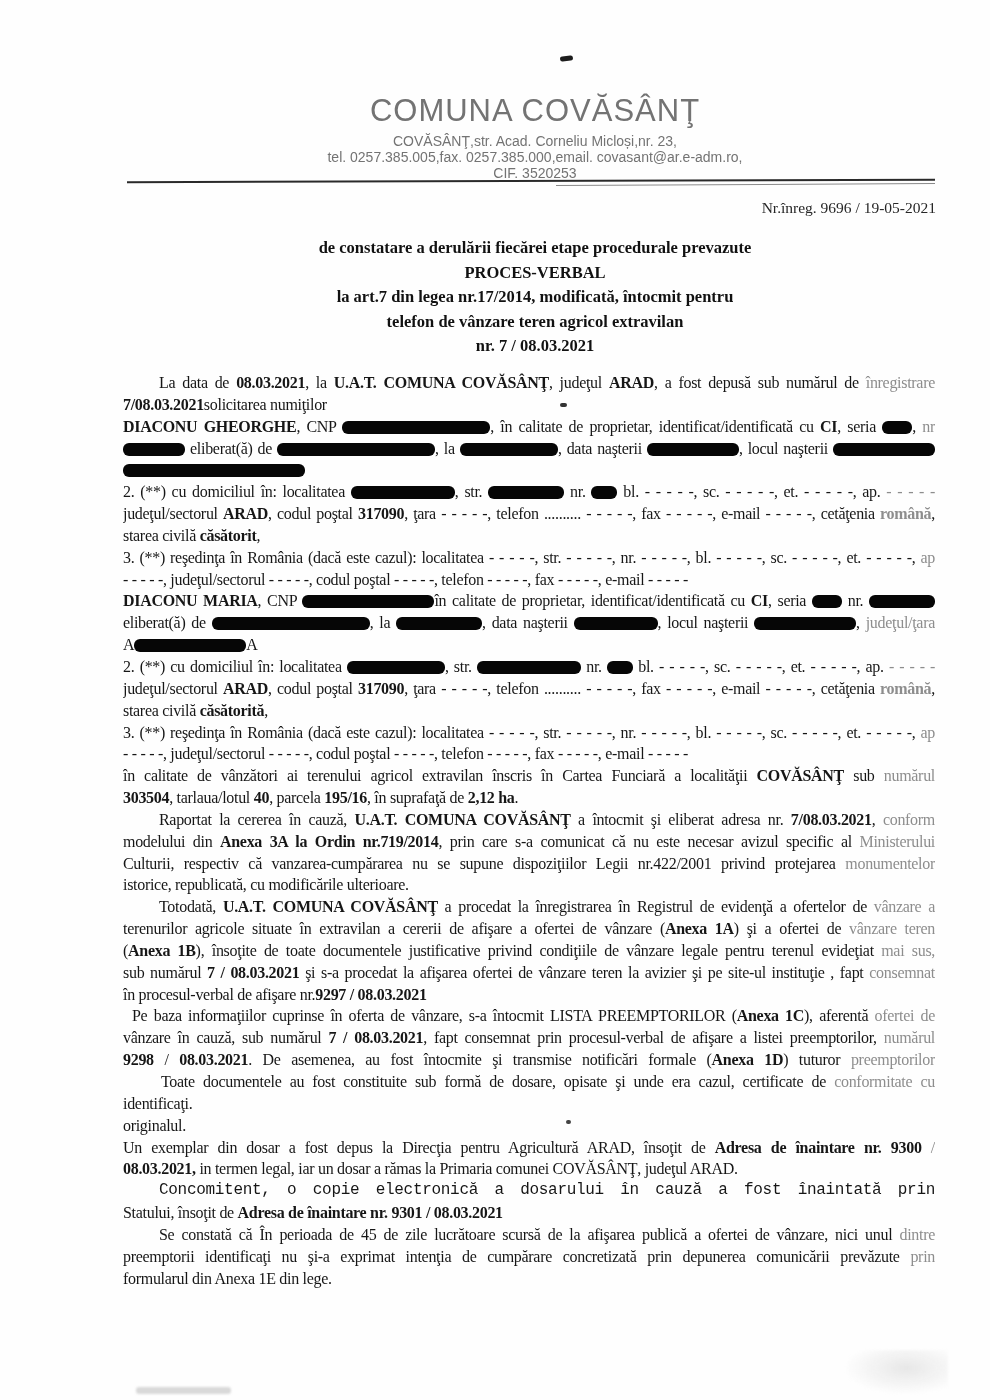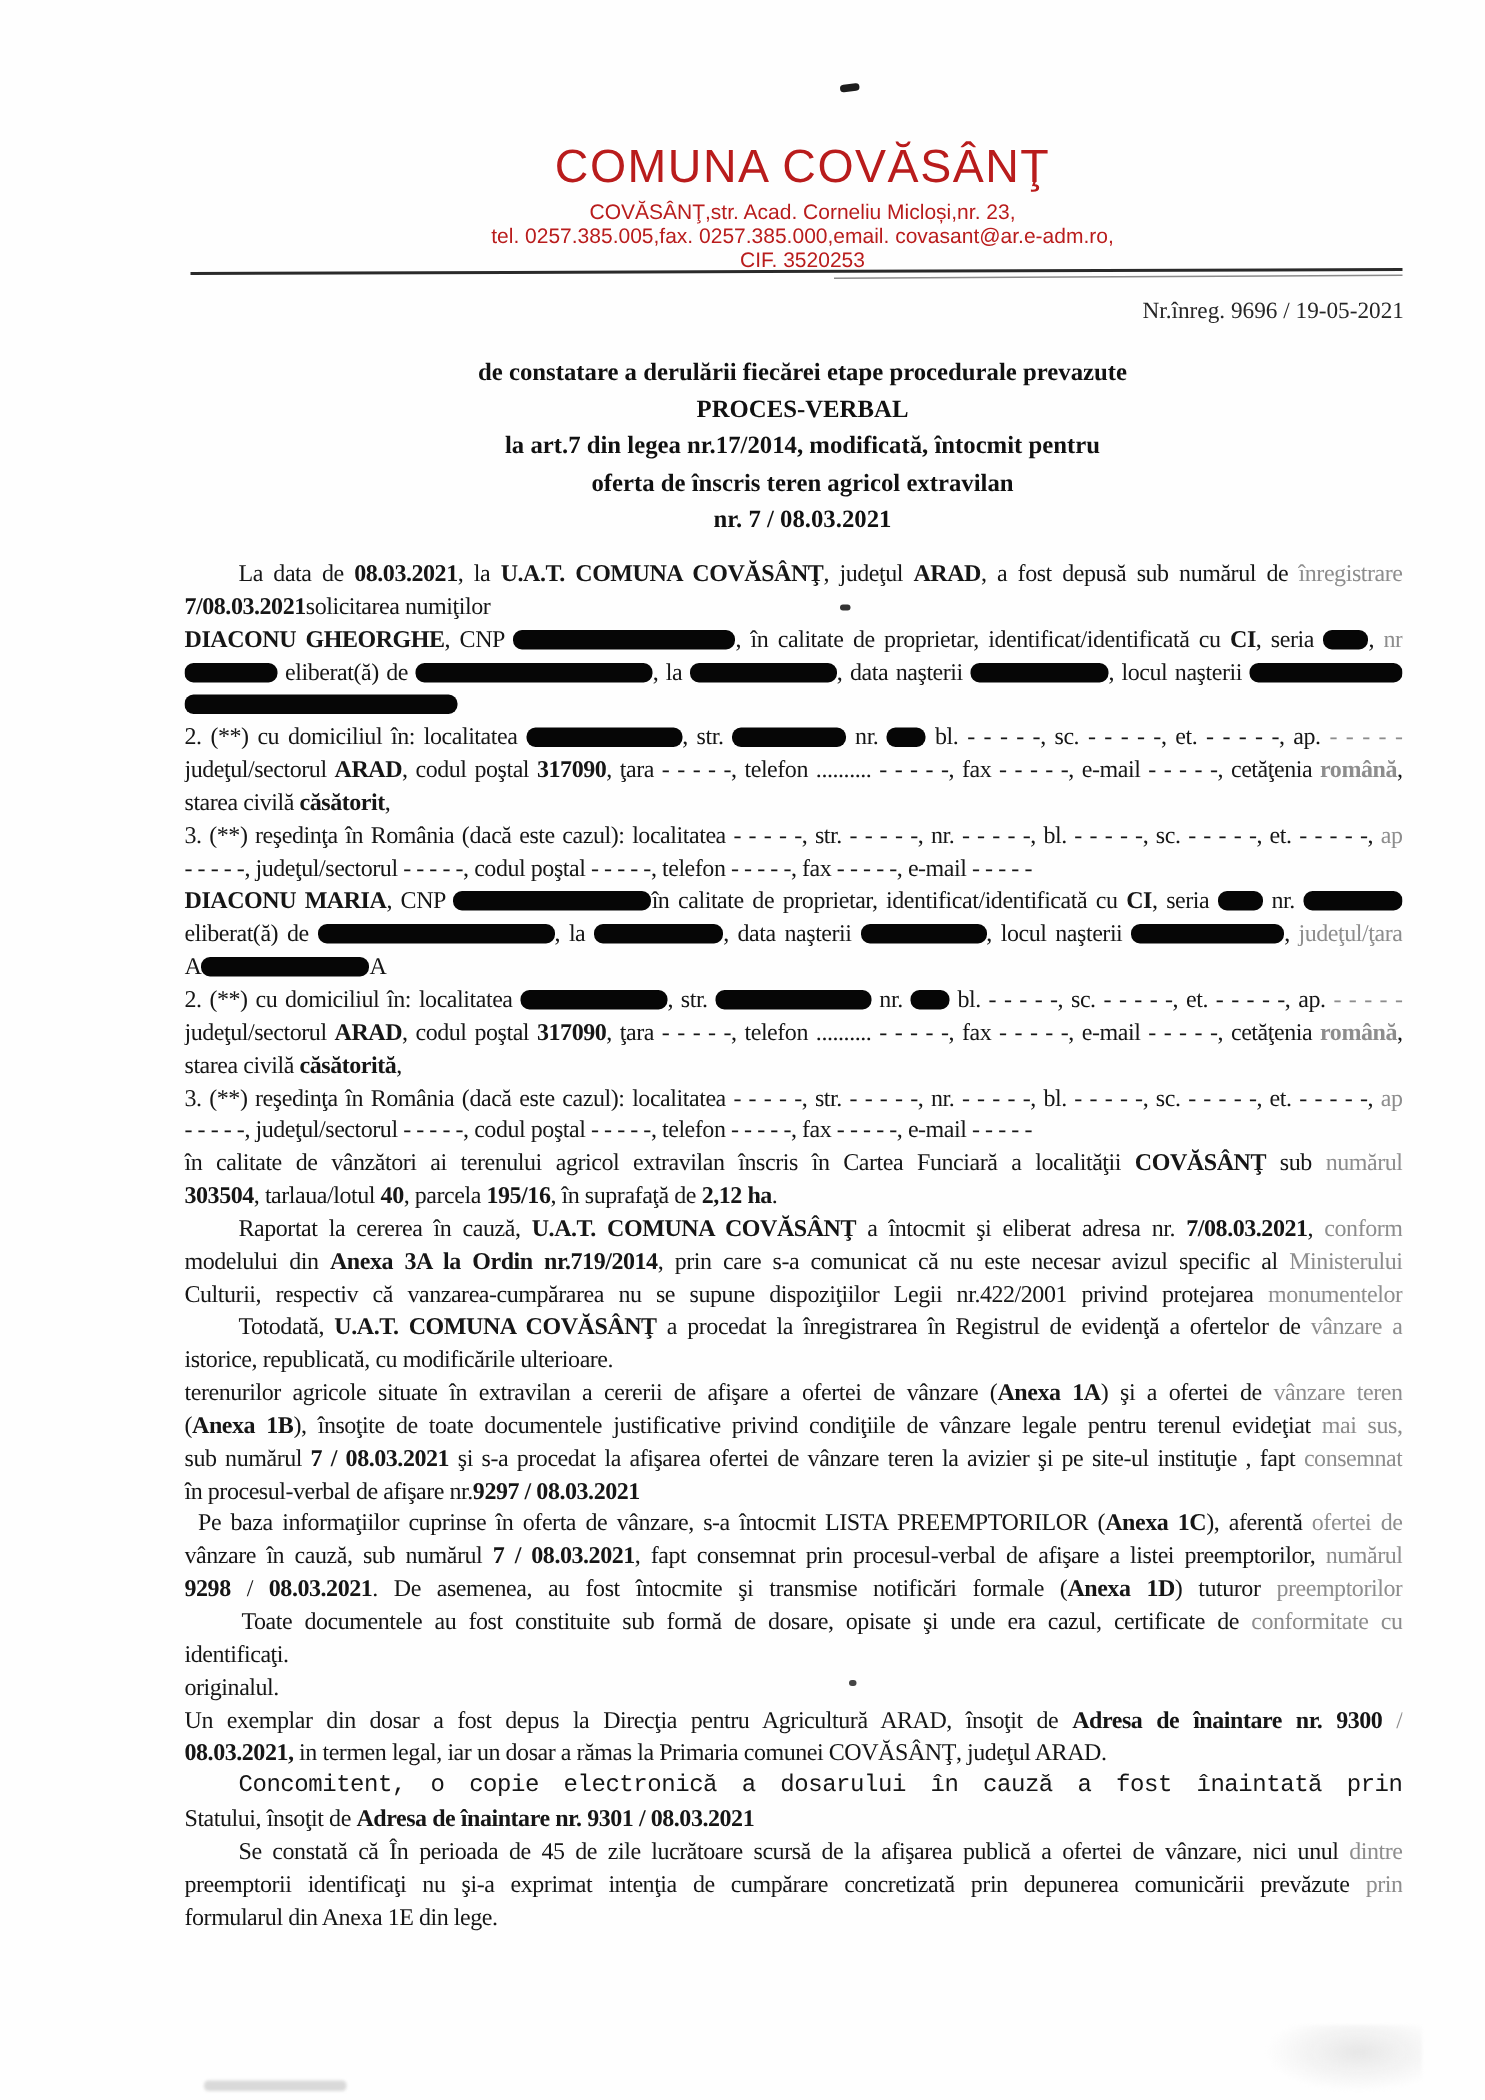--- a/index.html
+++ b/index.html
@@ -1,20 +1,20 @@
 <!DOCTYPE html>
 <html><head>
 <meta charset="utf-8">
 <style>
   html,body{margin:0;padding:0;background:#ffffff;}
   .page{position:relative;width:990px;height:1400px;background:#fefefe;overflow:hidden;
         font-family:"Liberation Serif", serif;color:#161616;}
   
   .letterhead{position:absolute;top:94px;left:130px;width:810px;text-align:center;
-              font-family:"Liberation Sans", sans-serif;color:#b91c1c;}
+              font-family:"Liberation Sans", sans-serif;color:#737373;}
   .org{font-size:31px;line-height:34px;letter-spacing:1px;font-weight:400;}
   .lh-line{font-size:14px;line-height:16px;}
   .lh-first{margin-top:5px;}
   .rule{position:absolute;top:180px;left:127px;width:808px;border-top:2px solid #2a2a2a;
         transform:rotate(-0.18deg);}
   .rule2{position:absolute;top:184px;left:556px;width:379px;border-top:1px solid #8a8a8a;
         transform:rotate(-0.3deg);}
   
   .regnum{position:absolute;top:199px;left:0;width:936px;text-align:right;font-size:15.5px;color:#262626;}
   
@@ -53,21 +53,21 @@
   </div>
   <div class="rule"></div>
   <div class="rule2"></div>
 
   <div class="regnum">Nr.înreg. 9696 / 19-05-2021</div>
 
   <div class="title">
     <div>de constatare a derulării fiecărei etape procedurale prevazute</div>
     <div>PROCES-VERBAL</div>
     <div>la art.7 din legea nr.17/2014, modificată, întocmit pentru</div>
-    <div>oferta de înscris teren agricol extravilan</div>
+    <div>telefon de vânzare teren agricol extravilan</div>
     <div>nr. 7 / 08.03.2021</div>
   </div>
 
   <div class="docbody">
       <div class="line just" style="text-indent: 36px;"><span>La data de </span><span class="b">08.03.2021</span><span>, la </span><span class="b">U.A.T. COMUNA COVĂSÂNŢ</span><span>, judeţul </span><span class="b">ARAD</span><span>, a fost depusă sub numărul de </span><span class="fade">înregistrare</span></div>
       <div class="line"><span class="b">7/08.03.2021</span><span>solicitarea numiţilor</span></div>
       <div class="line just"><span class="b">DIACONU GHEORGHE</span><span>, CNP </span><span class="redact" style="width: 148px;"></span><span>, în calitate de proprietar, identificat/identificată cu </span><span class="b">CI</span><span>, seria </span><span class="redact" style="width: 30px;"></span><span>, </span><span class="fade">nr</span></div>
       <div class="line just"><span class="redact" style="width: 62px;"></span><span> eliberat(ă) de </span><span class="redact" style="width: 158px;"></span><span>, la </span><span class="redact" style="width: 98px;"></span><span>, data naşterii </span><span class="redact" style="width: 92px;"></span><span>, locul naşterii </span><span class="redact" style="width: 102px;"></span><span> </span></div>
       <div class="line"><span class="redact" style="width: 182px;"></span></div>
       <div class="line just"><span>2. (**) cu domiciliul în: localitatea </span><span class="redact" style="width: 104px;"></span><span>, str. </span><span class="redact" style="width: 76px;"></span><span> nr. </span><span class="redact" style="width: 26px;"></span><span> bl. - - - - -, sc. - - - - -, et. - - - - -, ap. </span><span class="fade">- - - - -</span></div>
@@ -81,22 +81,22 @@
       <div class="line just"><span>2. (**) cu domiciliul în: localitatea </span><span class="redact" style="width: 98px;"></span><span>, str. </span><span class="redact" style="width: 104px;"></span><span> nr. </span><span class="redact" style="width: 26px;"></span><span> bl. - - - - -, sc. - - - - -, et. - - - - -, ap. </span><span class="fade">- - - - -</span></div>
       <div class="line just"><span>judeţul/sectorul </span><span class="b">ARAD</span><span>, codul poştal </span><span class="b">317090</span><span>, ţara - - - - -, telefon .......... - - - - -, fax - - - - -, e-mail - - - - -, cetăţenia </span><span class="b fade">română</span><span>,</span></div>
       <div class="line"><span>starea civilă </span><span class="b">căsătorită</span><span>,</span></div>
       <div class="line just"><span>3. (**) reşedinţa în România (dacă este cazul): localitatea - - - - -, str. - - - - -, nr. - - - - -, bl. - - - - -, sc. - - - - -, et. - - - - -, </span><span class="fade">ap</span></div>
       <div class="line"><span>- - - - -, judeţul/sectorul - - - - -, codul poştal - - - - -, telefon - - - - -, fax - - - - -, e-mail - - - - -</span></div>
       <div class="line just"><span>în calitate de vânzători ai terenului agricol extravilan înscris în Cartea Funciară a localităţii </span><span class="b">COVĂSÂNŢ</span><span> sub </span><span class="fade">numărul</span></div>
       <div class="line"><span class="b">303504</span><span>, tarlaua/lotul </span><span class="b">40</span><span>, parcela </span><span class="b">195/16</span><span>, în suprafaţă de </span><span class="b">2,12 ha</span><span>.</span></div>
       <div class="line just" style="text-indent: 36px;"><span>Raportat la cererea în cauză, </span><span class="b">U.A.T. COMUNA COVĂSÂNŢ</span><span> a întocmit şi eliberat adresa nr. </span><span class="b">7/08.03.2021</span><span>, </span><span class="fade">conform</span></div>
       <div class="line just"><span>modelului din </span><span class="b">Anexa 3A la Ordin nr.719/2014</span><span>, prin care s-a comunicat că nu este necesar avizul specific al </span><span class="fade">Ministerului</span></div>
       <div class="line just"><span>Culturii, respectiv că vanzarea-cumpărarea nu se supune dispoziţiilor Legii nr.422/2001 privind protejarea </span><span class="fade">monumentelor</span></div>
+      <div class="line"><span>istorice, republicată, cu modificările ulterioare.</span></div>
       <div class="line just" style="text-indent: 36px;"><span>Totodată, </span><span class="b">U.A.T. COMUNA COVĂSÂNŢ</span><span> a procedat la înregistrarea în Registrul de evidenţă a ofertelor de </span><span class="fade">vânzare a</span></div>
-      <div class="line"><span>istorice, republicată, cu modificările ulterioare.</span></div>
       <div class="line just"><span>terenurilor agricole situate în extravilan a cererii de afişare a ofertei de vânzare (</span><span class="b">Anexa 1A</span><span>) şi a ofertei de </span><span class="fade">vânzare teren</span></div>
       <div class="line just"><span>(</span><span class="b">Anexa 1B</span><span>), însoţite de toate documentele justificative privind condiţiile de vânzare legale pentru terenul evideţiat </span><span class="fade">mai sus,</span></div>
       <div class="line just"><span>sub numărul </span><span class="b">7 / 08.03.2021</span><span> şi s-a procedat la afişarea ofertei de vânzare teren la avizier şi pe site-ul instituţie , fapt </span><span class="fade">consemnat</span></div>
       <div class="line"><span>în procesul-verbal de afişare nr.</span><span class="b">9297 / 08.03.2021</span></div>
       <div class="line just" style="text-indent: 9px;"><span>Pe baza informaţiilor cuprinse în oferta de vânzare, s-a întocmit LISTA PREEMPTORILOR (</span><span class="b">Anexa 1C</span><span>), aferentă </span><span class="fade">ofertei de</span></div>
       <div class="line just"><span>vânzare în cauză, sub numărul </span><span class="b">7 / 08.03.2021</span><span>, fapt consemnat prin procesul-verbal de afişare a listei preemptorilor, </span><span class="fade">numărul</span></div>
       <div class="line just"><span class="b">9298</span><span> / </span><span class="b">08.03.2021</span><span>. De asemenea, au fost întocmite şi transmise notificări formale (</span><span class="b">Anexa 1D</span><span>) tuturor </span><span class="fade">preemptorilor</span></div>
       <div class="line just" style="text-indent: 38px;"><span>Toate documentele au fost constituite sub formă de dosare, opisate şi unde era cazul, certificate de </span><span class="fade">conformitate cu</span></div>
       <div class="line"><span>identificaţi.</span></div>
       <div class="line"><span>originalul.</span></div>

